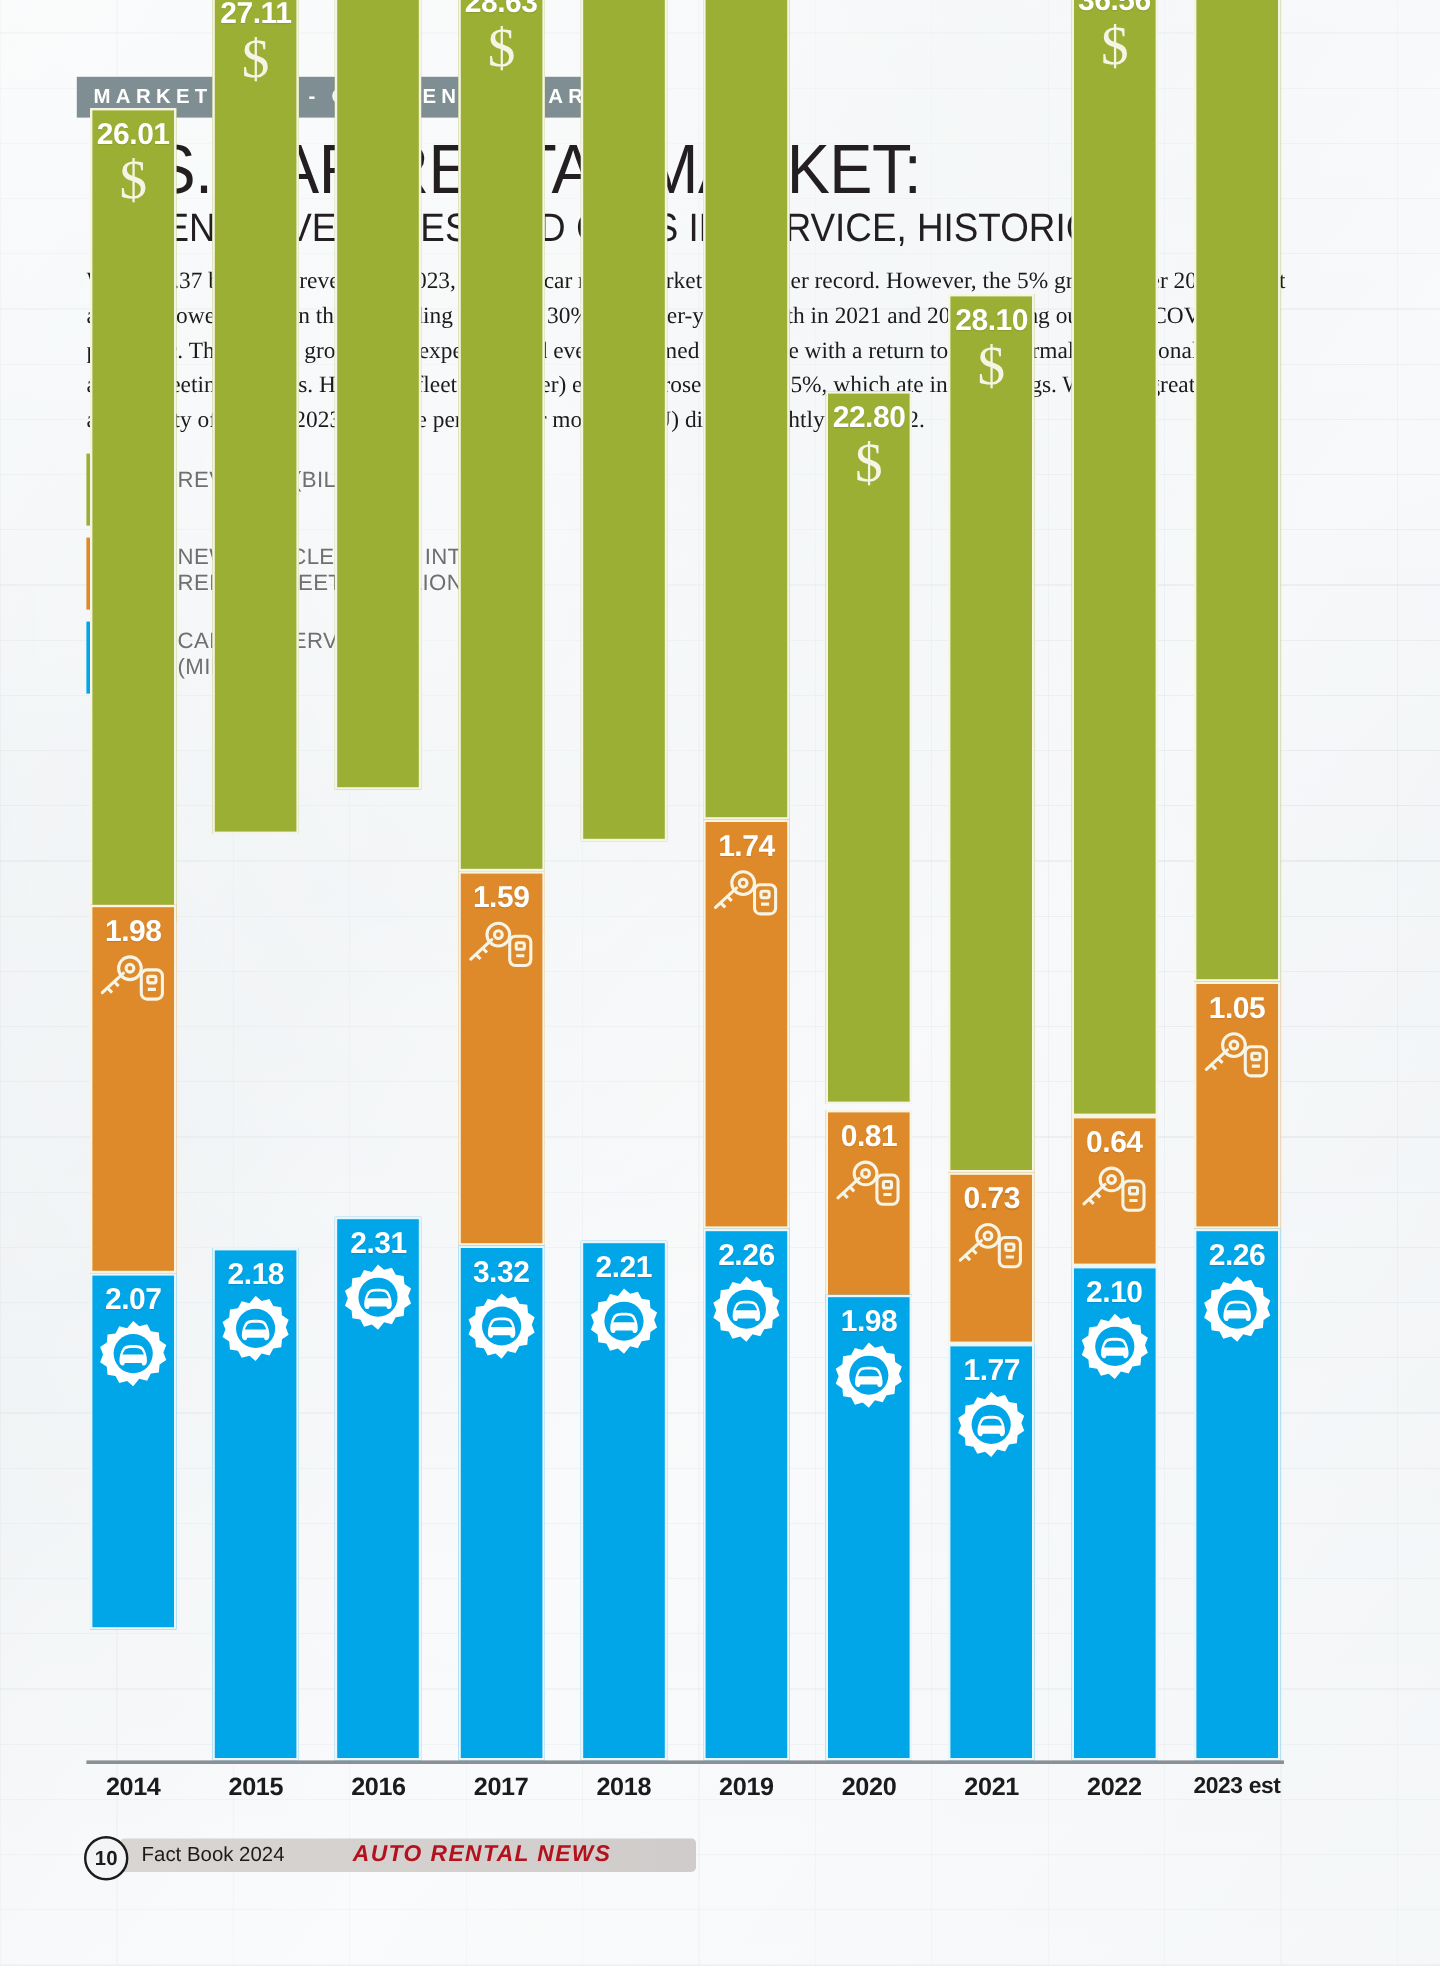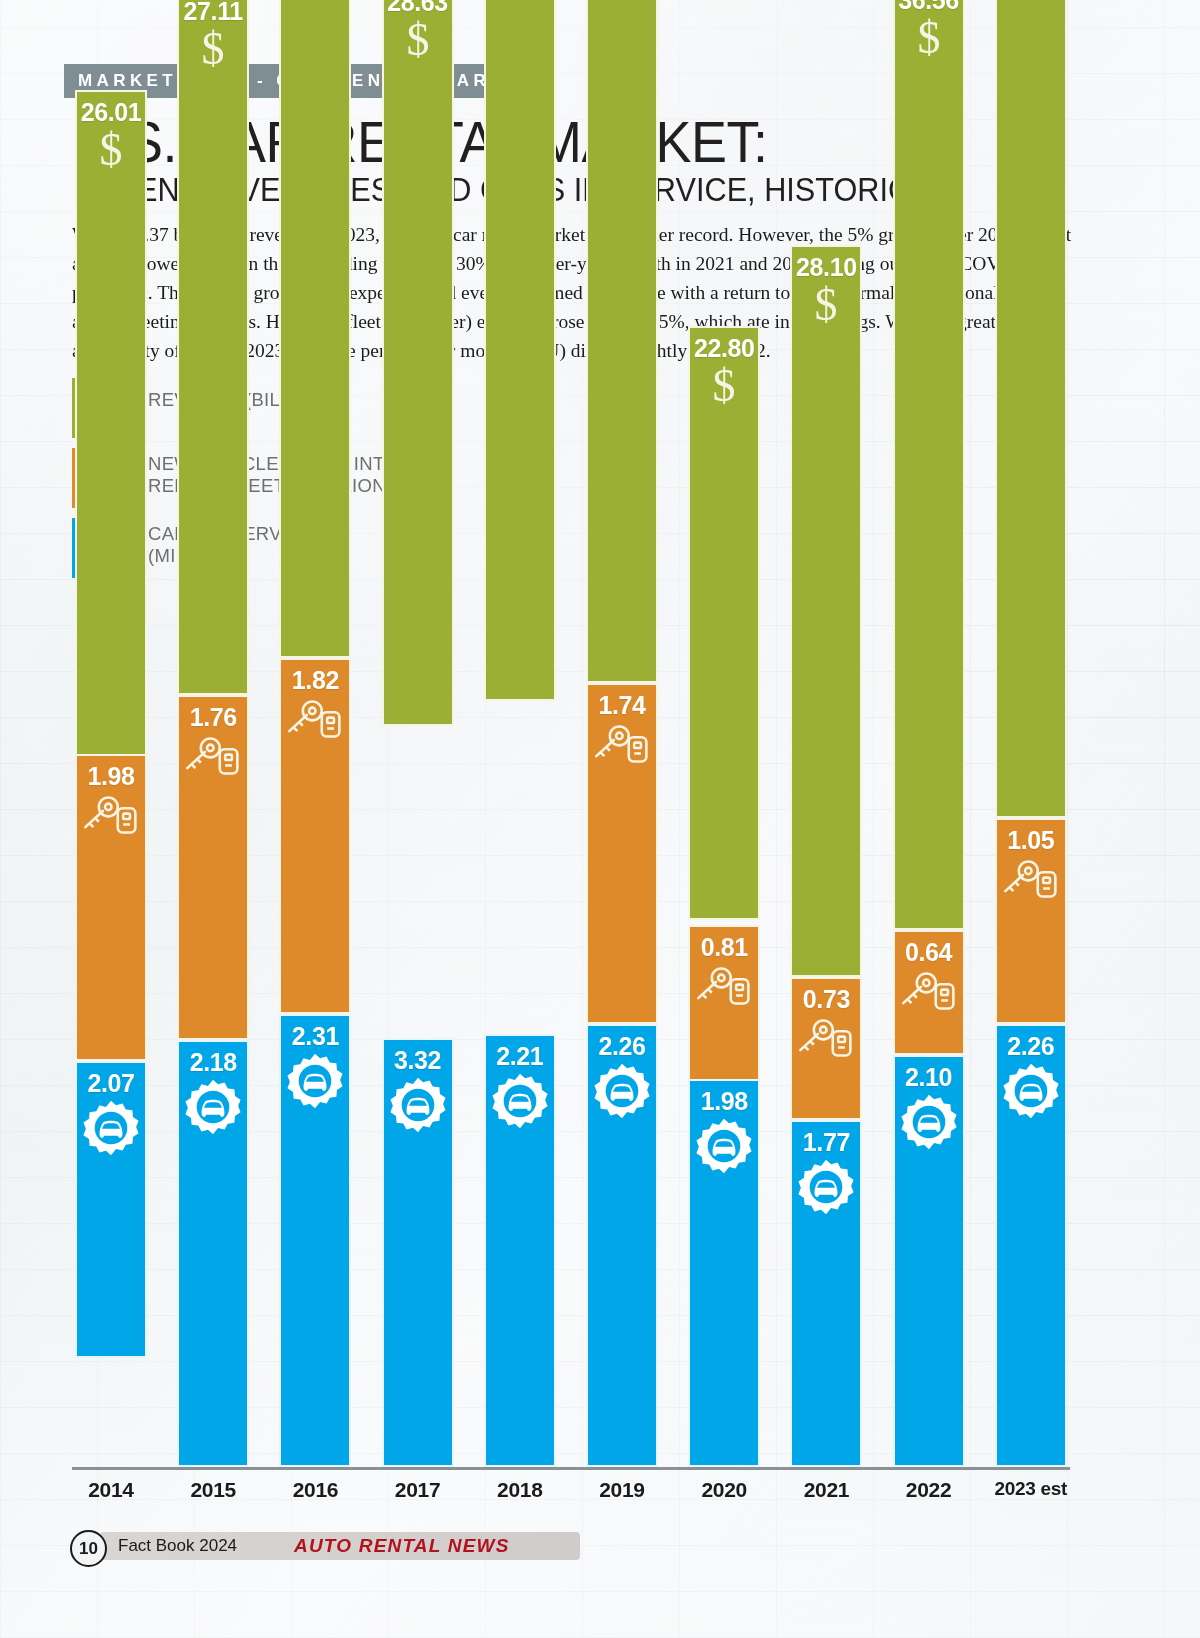--- a/index.html
+++ b/index.html
@@ -235,63 +235,35 @@
     <div class="x-label" style="left: 61px; top: 1478px; width: 100px;">2014</div>
     <div class="bar-group" style="left: 177.2px; top: -11.4555px; width: 72px; height: 1478.46px;">
       <div class="seg green" style="top: 0px; height: 706.216px;">
         <div class="seg-val">27.11</div>
         <div class="seg-icon" style="top: 33px;">
           <svg width="34" height="48" viewBox="0 0 34 48">
             <text x="17" y="40" text-anchor="middle" font-family="Liberation Serif, serif" font-size="46" fill="#f6f4e4">$</text>
           </svg>
         </div>
       </div>
-      <div class="seg orange" style="top: 706.216px; height: 344.96px;">
-        <div class="seg-val">1.76</div>
-        <div class="seg-icon" style="top: 36px;">
-          <svg width="60" height="46" viewBox="0 0 44 34" fill="none" stroke="#f6f4e4" stroke-width="1.9">
-            <path d="M3 26 L16 14" stroke-linecap="round"></path>
-            <path d="M6 23 l3 3 M10 19 l3 3"></path>
-            <circle cx="20" cy="11" r="7"></circle>
-            <circle cx="20" cy="11" r="2.4"></circle>
-            <rect x="27" y="12" width="13" height="18" rx="3.5"></rect>
-            <rect x="31" y="16" width="5" height="4" rx="1"></rect>
-            <path d="M31 24 h5"></path>
-          </svg>
-        </div>
-      </div>
       <div class="seg blue" style="top: 1051.18px; height: 427.28px;">
         <div class="seg-val">2.18</div>
         <div class="seg-icon" style="top: 36px;">
           <svg width="58" height="58" viewBox="0 0 48 48">
             <path fill="#ffffff" d="M24 1.5 l4.2 3.6 5.4-1.4 2.6 4.9 5.5 .8 .5 5.5 4.6 3.1-2 5.2 2 5.2-4.6 3.1-.5 5.5-5.5 .8-2.6 4.9-5.4-1.4L24 46.5l-4.2-3.6-5.4 1.4-2.6-4.9-5.5-.8-.5-5.5L1.2 29.9l2-5.2-2-5.2 4.6-3.1 .5-5.5 5.5-.8 2.6-4.9 5.4 1.4z"></path>
             <circle cx="24" cy="24" r="13.5" fill="#00A6E8"></circle>
             <path fill="#ffffff" d="M14.5 28.8c0-3.1 1-6.4 2.3-8.4 1-1.5 2.8-2.3 7.2-2.3s6.2 .8 7.2 2.3c1.3 2 2.3 5.3 2.3 8.4 0 2.1-.7 3.4-2 3.4-1 0-1.5-.7-1.7-1.8H18.2c-.2 1.1-.7 1.8-1.7 1.8-1.3 0-2-1.3-2-3.4z"></path>
             <path fill="#00A6E8" d="M18.3 21.4c.8-.9 2-1.3 5.7-1.3s4.9 .4 5.7 1.3c.8 1 1.4 2.3 1.7 3.3H16.6c.3-1 .9-2.3 1.7-3.3z"></path>
           </svg>
         </div>
       </div>
     </div>
     <div class="x-label" style="left: 163.2px; top: 1478px; width: 100px;">2015</div>
     <div class="bar-group" style="left: 279.4px; top: -83.342px; width: 72px; height: 1550.34px;">
       <div class="seg green" style="top: 0px; height: 740.862px;"></div>
-      <div class="seg orange" style="top: 740.862px; height: 356.72px;">
-        <div class="seg-val">1.82</div>
-        <div class="seg-icon" style="top: 36px;">
-          <svg width="60" height="46" viewBox="0 0 44 34" fill="none" stroke="#f6f4e4" stroke-width="1.9">
-            <path d="M3 26 L16 14" stroke-linecap="round"></path>
-            <path d="M6 23 l3 3 M10 19 l3 3"></path>
-            <circle cx="20" cy="11" r="7"></circle>
-            <circle cx="20" cy="11" r="2.4"></circle>
-            <rect x="27" y="12" width="13" height="18" rx="3.5"></rect>
-            <rect x="31" y="16" width="5" height="4" rx="1"></rect>
-            <path d="M31 24 h5"></path>
-          </svg>
-        </div>
-      </div>
       <div class="seg blue" style="top: 1097.58px; height: 452.76px;">
         <div class="seg-val">2.31</div>
         <div class="seg-icon" style="top: 36px;">
           <svg width="58" height="58" viewBox="0 0 48 48">
             <path fill="#ffffff" d="M24 1.5 l4.2 3.6 5.4-1.4 2.6 4.9 5.5 .8 .5 5.5 4.6 3.1-2 5.2 2 5.2-4.6 3.1-.5 5.5-5.5 .8-2.6 4.9-5.4-1.4L24 46.5l-4.2-3.6-5.4 1.4-2.6-4.9-5.5-.8-.5-5.5L1.2 29.9l2-5.2-2-5.2 4.6-3.1 .5-5.5 5.5-.8 2.6-4.9 5.4 1.4z"></path>
             <circle cx="24" cy="24" r="13.5" fill="#00A6E8"></circle>
             <path fill="#ffffff" d="M14.5 28.8c0-3.1 1-6.4 2.3-8.4 1-1.5 2.8-2.3 7.2-2.3s6.2 .8 7.2 2.3c1.3 2 2.3 5.3 2.3 8.4 0 2.1-.7 3.4-2 3.4-1 0-1.5-.7-1.7-1.8H18.2c-.2 1.1-.7 1.8-1.7 1.8-1.3 0-2-1.3-2-3.4z"></path>
             <path fill="#00A6E8" d="M18.3 21.4c.8-.9 2-1.3 5.7-1.3s4.9 .4 5.7 1.3c.8 1 1.4 2.3 1.7 3.3H16.6c.3-1 .9-2.3 1.7-3.3z"></path>
           </svg>
         </div>
@@ -300,20 +272,34 @@
     <div class="x-label" style="left: 265.4px; top: 1478px; width: 100px;">2016</div>
     <div class="bar-group" style="left: 381.6px; top: -19.6915px; width: 72px; height: 1486.69px;">
       <div class="seg green" style="top: 0px; height: 745.812px;">
         <div class="seg-val">28.63</div>
         <div class="seg-icon" style="top: 33px;">
           <svg width="34" height="48" viewBox="0 0 34 48">
             <text x="17" y="40" text-anchor="middle" font-family="Liberation Serif, serif" font-size="46" fill="#f6f4e4">$</text>
           </svg>
         </div>
       </div>
+      <div class="seg orange" style="top: 745.812px; height: 311.64px;">
+        <div class="seg-val">1.59</div>
+        <div class="seg-icon" style="top: 36px;">
+          <svg width="60" height="46" viewBox="0 0 44 34" fill="none" stroke="#f6f4e4" stroke-width="1.9">
+            <path d="M3 26 L16 14" stroke-linecap="round"></path>
+            <path d="M6 23 l3 3 M10 19 l3 3"></path>
+            <circle cx="20" cy="11" r="7"></circle>
+            <circle cx="20" cy="11" r="2.4"></circle>
+            <rect x="27" y="12" width="13" height="18" rx="3.5"></rect>
+            <rect x="31" y="16" width="5" height="4" rx="1"></rect>
+            <path d="M31 24 h5"></path>
+          </svg>
+        </div>
+      </div>
       <div class="seg blue" style="top: 1057.45px; height: 429.24px;">
         <div class="seg-val">3.32</div>
         <div class="seg-icon" style="top: 36px;">
           <svg width="58" height="58" viewBox="0 0 48 48">
             <path fill="#ffffff" d="M24 1.5 l4.2 3.6 5.4-1.4 2.6 4.9 5.5 .8 .5 5.5 4.6 3.1-2 5.2 2 5.2-4.6 3.1-.5 5.5-5.5 .8-2.6 4.9-5.4-1.4L24 46.5l-4.2-3.6-5.4 1.4-2.6-4.9-5.5-.8-.5-5.5L1.2 29.9l2-5.2-2-5.2 4.6-3.1 .5-5.5 5.5-.8 2.6-4.9 5.4 1.4z"></path>
             <circle cx="24" cy="24" r="13.5" fill="#00A6E8"></circle>
             <path fill="#ffffff" d="M14.5 28.8c0-3.1 1-6.4 2.3-8.4 1-1.5 2.8-2.3 7.2-2.3s6.2 .8 7.2 2.3c1.3 2 2.3 5.3 2.3 8.4 0 2.1-.7 3.4-2 3.4-1 0-1.5-.7-1.7-1.8H18.2c-.2 1.1-.7 1.8-1.7 1.8-1.3 0-2-1.3-2-3.4z"></path>
             <path fill="#00A6E8" d="M18.3 21.4c.8-.9 2-1.3 5.7-1.3s4.9 .4 5.7 1.3c.8 1 1.4 2.3 1.7 3.3H16.6c.3-1 .9-2.3 1.7-3.3z"></path>
           </svg>
         </div>

